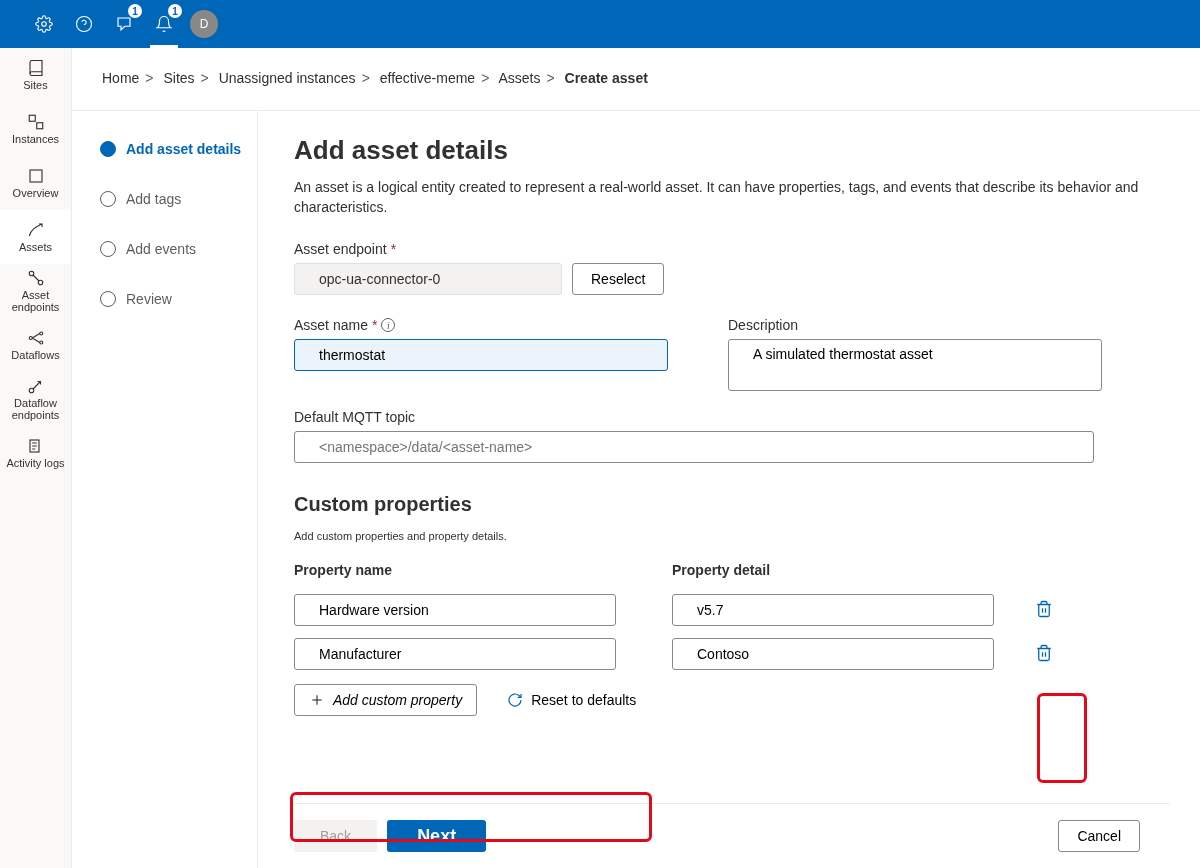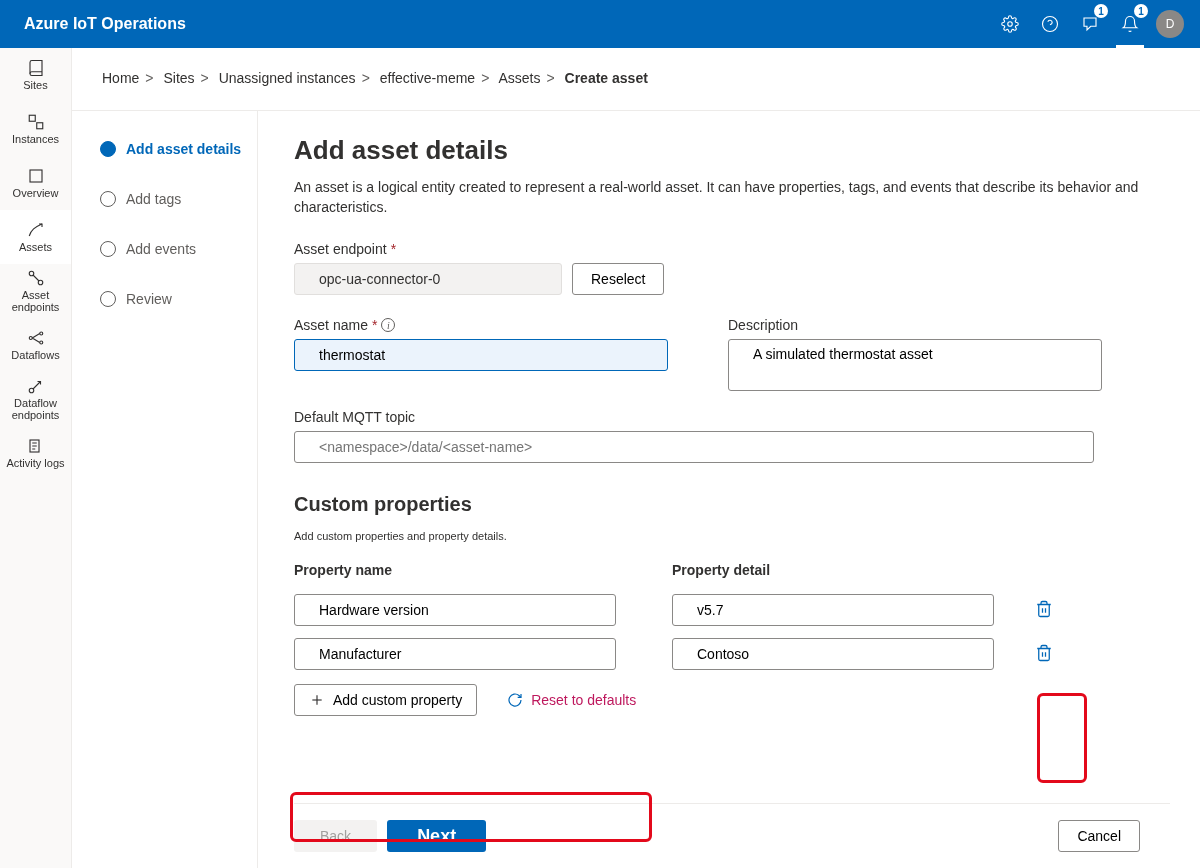--- a/index.html
+++ b/index.html
@@ -61,38 +61,37 @@
   
   .prop-section { margin-top: 30px; }
   .prop-row { display: flex; gap: 56px; margin-bottom: 12px; align-items: center; }
   .prop-header { font-weight: 600; margin-bottom: 16px; }
   .prop-input { width: 322px; }
   .delete-col { width: 28px; display: flex; justify-content: center; margin-left: -20px; }
   .delete-btn { color: #0067b8; cursor: pointer; background: none; border: none; padding: 4px; }
   .delete-btn svg { width: 18px; height: 18px; }
   
   .action-row { display: flex; gap: 16px; margin-top: 14px; }
-  .btn-outline { border: 1px solid #8a8886; background: #fff; padding: 6px 14px; border-radius: 3px; font-size: 14px; cursor: pointer; display: inline-flex; align-items: center; gap: 8px; height: 32px; }
-  .btn-ghost { border: none; background: #fff; padding: 6px 14px; font-size: 14px; cursor: pointer; display: inline-flex; align-items: center; gap: 8px; height: 32px; color: #be185d; }
+  .btn-outline { border: 1px solid #8a8886; background: #fff; padding: 6px 14px; border-radius: 3px; font-size: 14px; cursor: pointer; display: inline-flex; align-items: center; gap: 8px; height: 32px; font-style: italic; }
+  .btn-ghost { border: none; background: #fff; padding: 6px 14px; font-size: 14px; cursor: pointer; display: inline-flex; align-items: center; gap: 8px; height: 32px; color: #000000; }
   .btn-outline svg, .btn-ghost svg { width: 16px; height: 16px; }
   
   .footer { border-top: 1px solid #edebe9; padding: 16px 30px 16px 0; display: flex; gap: 10px; align-items: flex-end; background: #fff; }
   .btn-disabled { background: #f3f2f1; color: #a19f9d; border: none; padding: 6px 26px; border-radius: 3px; font-size: 14px; cursor: not-allowed; height: 32px; }
   .btn-primary { background: #0067b8; color: #fff; border: none; padding: 6px 30px; border-radius: 3px; font-size: 18px; font-weight: 600; cursor: pointer; height: 32px; }
   .footer-spacer { flex: 1; }
   
   
   .redbox1 { position: absolute; border: 3px solid #e3091b; border-radius: 6px; left: 1037px; top: 693px; width: 50px; height: 90px; pointer-events: none; }
   .redbox2 { position: absolute; border: 3px solid #e3091b; border-radius: 6px; left: 290px; top: 792px; width: 362px; height: 50px; pointer-events: none; }
 </style>
 </head>
 <body>
 
 <div class="topbar">
-  <div class="brand">Azure IoT Operations</div>
   <div class="icons">
     <div class="top-icon">
       <svg viewBox="0 0 24 24" width="18" height="18" fill="none" stroke="#fff" stroke-width="1.5">
           <circle cx="12" cy="12" r="3"></circle>
           <path d="M19.4 15a1.65 1.65 0 0 0 .33 1.82l.06.06a2 2 0 1 1-2.83 2.83l-.06-.06a1.65 1.65 0 0 0-1.82-.33 1.65 1.65 0 0 0-1 1.51V21a2 2 0 0 1-4 0v-.09a1.65 1.65 0 0 0-1-1.51 1.65 1.65 0 0 0-1.82.33l-.06.06a2 2 0 1 1-2.83-2.83l.06-.06a1.65 1.65 0 0 0 .33-1.82 1.65 1.65 0 0 0-1.51-1H3a2 2 0 0 1 0-4h.09a1.65 1.65 0 0 0 1.51-1 1.65 1.65 0 0 0-.33-1.82l-.06-.06a2 2 0 1 1 2.83-2.83l.06.06a1.65 1.65 0 0 0 1.82.33h0a1.65 1.65 0 0 0 1-1.51V3a2 2 0 0 1 4 0v.09a1.65 1.65 0 0 0 1 1.51h0a1.65 1.65 0 0 0 1.82-.33l.06-.06a2 2 0 1 1 2.83 2.83l-.06.06a1.65 1.65 0 0 0-.33 1.82v0a1.65 1.65 0 0 0 1.51 1H21a2 2 0 0 1 0 4h-.09a1.65 1.65 0 0 0-1.51 1z"></path>
         </svg>
     </div>
     <div class="top-icon">
       <svg viewBox="0 0 24 24" width="18" height="18" fill="none" stroke="#fff" stroke-width="1.5">
           <circle cx="12" cy="12" r="10"></circle>

